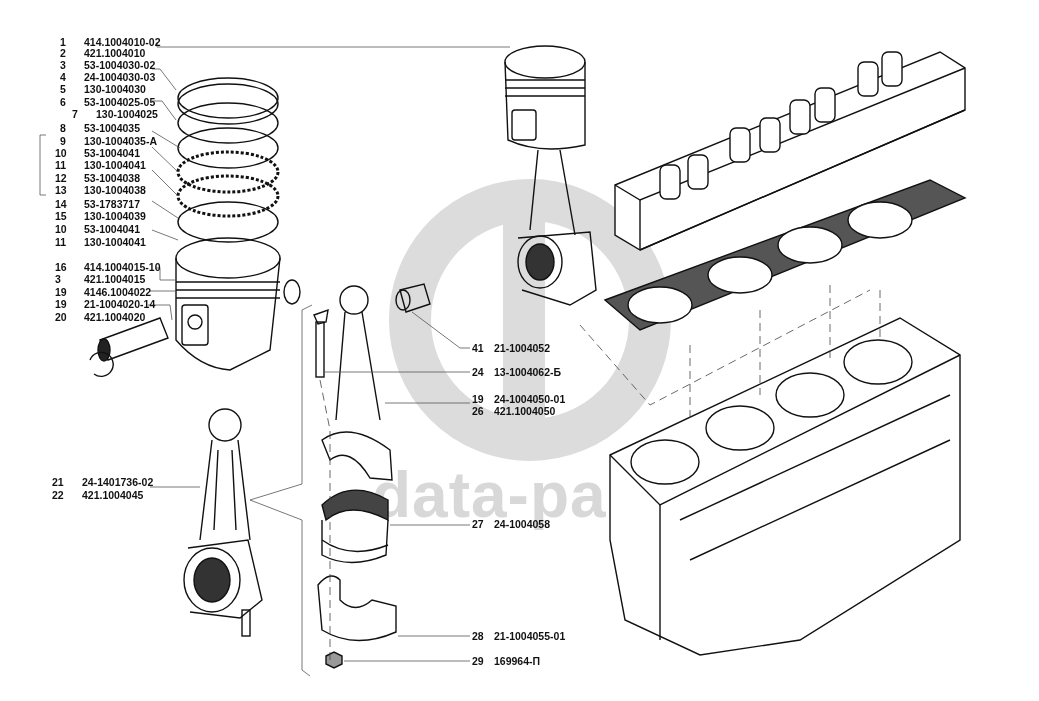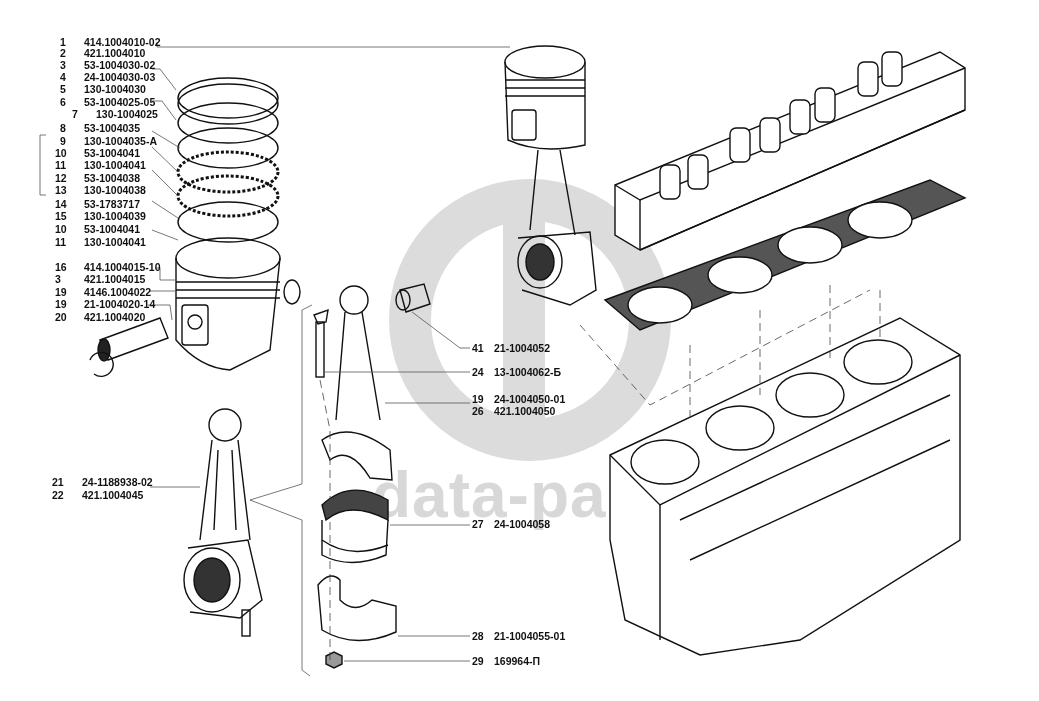--- a/index.html
+++ b/index.html
@@ -180,21 +180,21 @@
   <div class="lbl" style="left:55px;top:184px"><span class="num" style="width:29px">13</span><span>130-1004038</span></div>
   <div class="lbl" style="left:55px;top:198px"><span class="num" style="width:29px">14</span><span>53-1783717</span></div>
   <div class="lbl" style="left:55px;top:210px"><span class="num" style="width:29px">15</span><span>130-1004039</span></div>
   <div class="lbl" style="left:55px;top:223px"><span class="num" style="width:29px">10</span><span>53-1004041</span></div>
   <div class="lbl" style="left:55px;top:236px"><span class="num" style="width:29px">11</span><span>130-1004041</span></div>
   <div class="lbl" style="left:55px;top:261px"><span class="num" style="width:29px">16</span><span>414.1004015-10</span></div>
   <div class="lbl" style="left:55px;top:273px"><span class="num" style="width:29px">3</span><span>421.1004015</span></div>
   <div class="lbl" style="left:55px;top:286px"><span class="num" style="width:29px">19</span><span>4146.1004022</span></div>
   <div class="lbl" style="left:55px;top:298px"><span class="num" style="width:29px">19</span><span>21-1004020-14</span></div>
   <div class="lbl" style="left:55px;top:311px"><span class="num" style="width:29px">20</span><span>421.1004020</span></div>
-  <div class="lbl" style="left:52px;top:476px"><span class="num" style="width:30px">21</span><span>24-1188938-02</span></div>
+  <div class="lbl" style="left:52px;top:476px"><span class="num" style="width:30px">21</span><span>24-1401736-02</span></div>
   <div class="lbl" style="left:52px;top:489px"><span class="num" style="width:30px">22</span><span>421.1004045</span></div>
 
   <div class="lbl" style="left:472px;top:342px"><span class="num" style="width:22px">41</span><span>21-1004052</span></div>
   <div class="lbl" style="left:472px;top:366px"><span class="num" style="width:22px">24</span><span>13-1004062-Б</span></div>
   <div class="lbl" style="left:472px;top:393px"><span class="num" style="width:22px">19</span><span>24-1004050-01</span></div>
   <div class="lbl" style="left:472px;top:405px"><span class="num" style="width:22px">26</span><span>421.1004050</span></div>
   <div class="lbl" style="left:472px;top:518px"><span class="num" style="width:22px">27</span><span>24-1004058</span></div>
   <div class="lbl" style="left:472px;top:630px"><span class="num" style="width:22px">28</span><span>21-1004055-01</span></div>
   <div class="lbl" style="left:472px;top:655px"><span class="num" style="width:22px">29</span><span>169964-П</span></div>
 </div>

